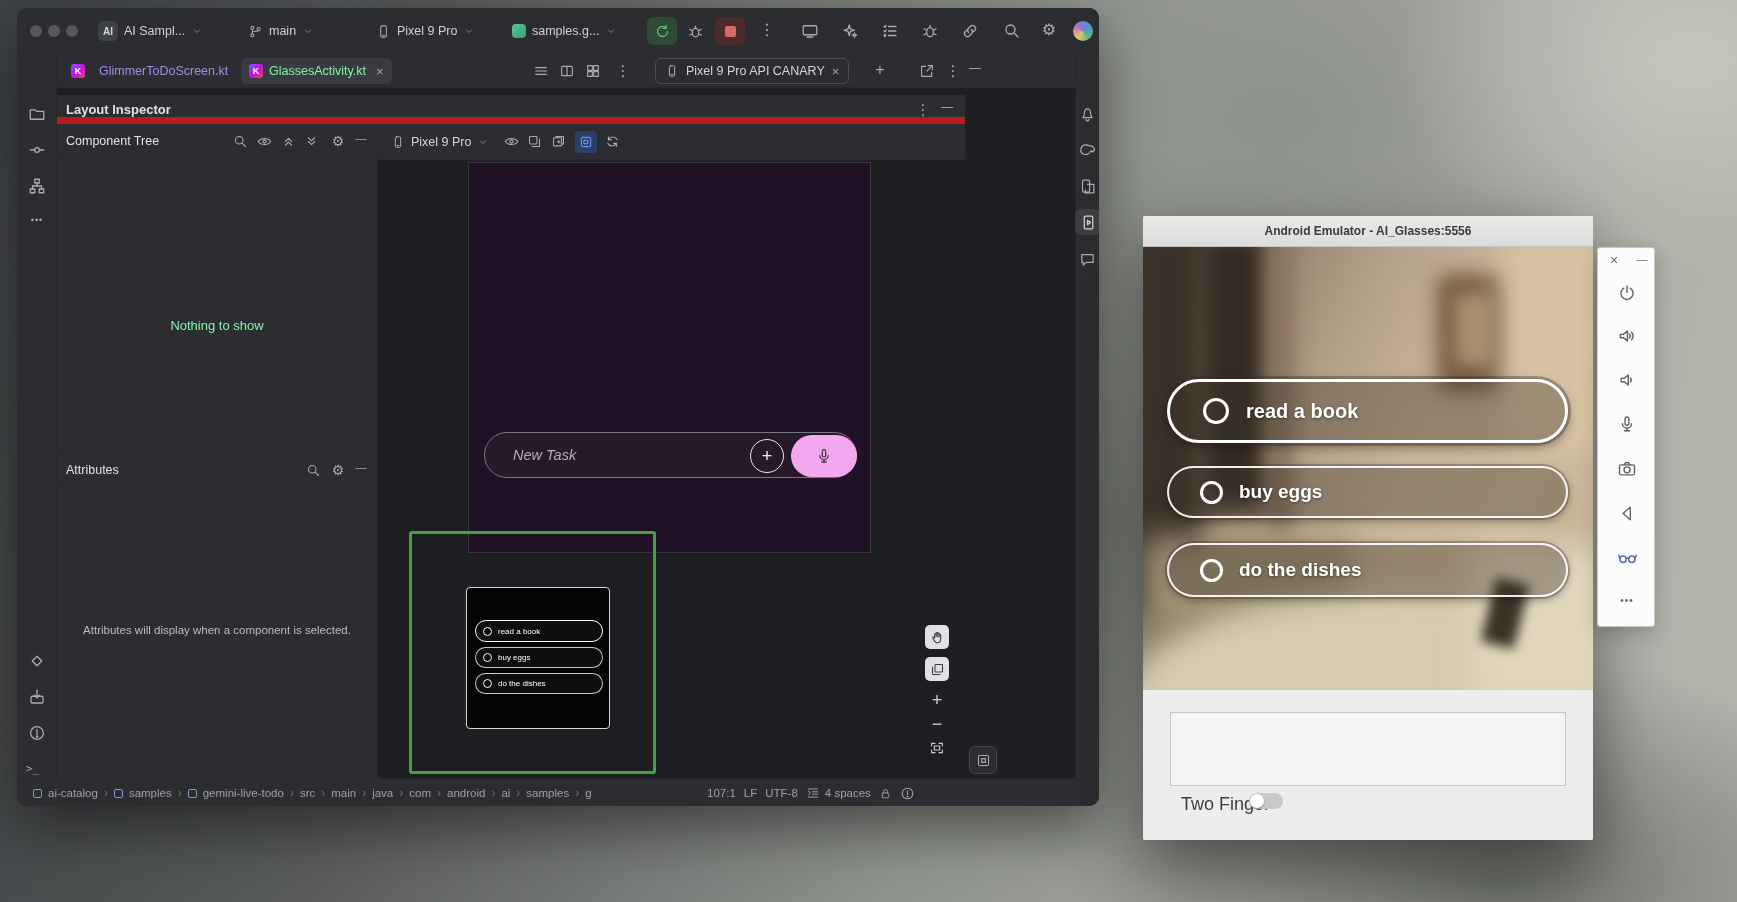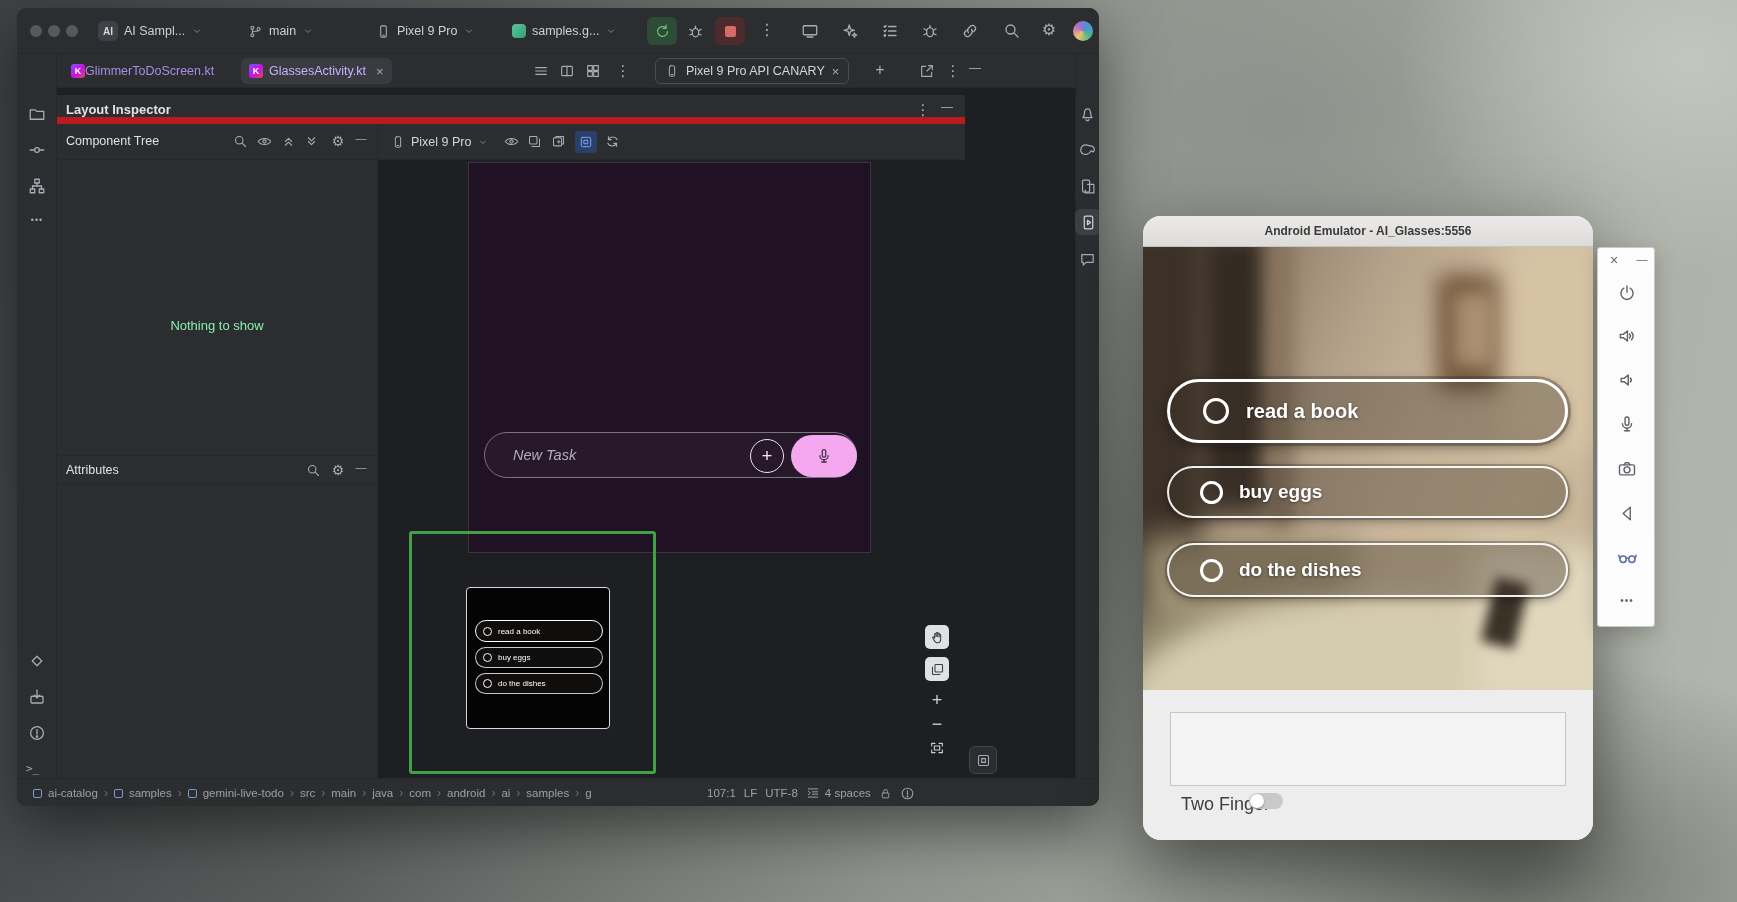--- a/index.html
+++ b/index.html
@@ -32,21 +32,21 @@
 .zoombtn{width:24px;height:24px;border-radius:5px;display:flex;align-items:center;justify-content:center}
 .zb-light{background:#dfe1e5;color:#3c3e43}
 
 
 .launch{background:#cdf83c;border-radius:19px;color:#232b04;font-weight:600;font-size:13px;display:flex;align-items:center;justify-content:center}
 .mini-pill{position:absolute;border-radius:12px;display:flex;align-items:center;gap:6px;padding-left:7px;background:rgba(28,24,20,.55)}
 .mini-circle{width:9px;height:9px;border-radius:50%;border:1px solid #fff;flex:none}
 .mini-label{color:#fff;font-size:8px;font-weight:500;white-space:nowrap}
 
 
-#emu-window{position:absolute;left:1143px;top:216px;width:450px;height:624px;border-radius:18px;overflow:hidden;box-shadow:0 25px 70px rgba(0,0,0,.5);background:#ececec}
+#emu-window{position:absolute;left:1143px;top:216px;width:450px;height:624px;border-radius:2px;overflow:hidden;box-shadow:0 25px 70px rgba(0,0,0,.5);background:#ececec}
 #emu-title{position:absolute;left:0;top:0;width:450px;height:31px;background:linear-gradient(#eceae9,#dedcdb);border-bottom:1px solid #c6c4c3;display:flex;align-items:center;justify-content:center;font-size:12px;font-weight:600;color:#3a3a3a}
 #emu-camera{position:absolute;left:0;top:31px;width:450px;height:443px;overflow:hidden;background:linear-gradient(115deg,#6e5c4c 0%,#93806b 18%,#b4a189 38%,#c7b499 55%,#cdbb9e 75%,#c2ae92 100%)}
 .blob{position:absolute}
 .emu-pill{position:absolute;border-radius:40px;display:flex;align-items:center;background:rgba(64,53,41,.38)}
 .p1{border:3px solid #fff;box-shadow:0 0 0 3px rgba(55,46,36,.35),0 4px 12px rgba(0,0,0,.4)}
 .p23{border:2px solid rgba(255,255,255,.92);box-shadow:0 0 0 2px rgba(55,46,36,.3),0 3px 10px rgba(0,0,0,.35)}
 .emu-circle{border-radius:50%;border:3px solid #fff;flex:none}
 .emu-label{color:#fff;font-weight:700;text-shadow:0 1px 3px rgba(0,0,0,.45);white-space:nowrap}
 #emu-bottom{position:absolute;left:0;top:474px;width:450px;height:150px;background:#ededee}
 #emu-toolbar{position:absolute;left:1597px;top:247px;width:58px;height:380px;background:#fcfcfc;border:1px solid #c9c9c9;border-radius:3px;box-shadow:0 6px 18px rgba(0,0,0,.18)}
@@ -347,27 +347,27 @@
           <use href="#s-link"></use>
         </svg>
       <svg class="abs ic" width="18" height="18" style="left:986px;top:14px;color:#a9acb2">
           <use href="#s-search"></use>
         </svg>
       <div class="abs glyph" style="left:1022px;top:14px;width:20px;font-size:16px">⚙</div>
       <div class="abs" style="left:1056px;top:13px;width:20px;height:20px;border-radius:50%;background:conic-gradient(from 40deg,#4a90d9,#52b788,#e9c46a,#b36bc9,#4a90d9)"></div>
     </div>
 
     <div class="abs panelbg" style="left:40px;top:46px;width:1019px;height:34px;border-bottom:1px solid #26282b">
-      <div class="abs row" style="left:6px;top:4px;height:26px;gap:0;padding:0 8px">
+      <div class="abs row" style="left:6px;top:4px;height:26px;gap:14px;padding:0 8px">
         <span class="kicon"></span>
         <span class="tab-label" style="color:#a78ce6">GlimmerToDoScreen.kt</span>
       </div>
       <div class="abs row" style="left:184px;top:4px;height:26px;gap:6px;padding:0 8px;background:#393b40;border-radius:6px">
         <span class="kicon"></span>
-        <span class="tab-label" style="color:#c4b5fd">GlassesActivity.kt</span>
+        <span class="tab-label" style="color:#86efac">GlassesActivity.kt</span>
         <span class="glyph" style="font-size:13px;margin-left:4px">×</span>
       </div>
 
       <svg class="abs ic" width="16" height="16" style="left:476px;top:9px;color:#a9acb2">
           <use href="#s-listview"></use>
         </svg>
       <svg class="abs ic" width="16" height="16" style="left:502px;top:9px;color:#a9acb2">
           <use href="#s-splitview"></use>
         </svg>
       <svg class="abs ic" width="16" height="16" style="left:528px;top:9px;color:#a9acb2">
@@ -506,20 +506,23 @@
 
       <div class="abs" style="left:0;top:360px;width:320px;height:29px;border-top:1px solid #26282b;border-bottom:1px solid #26282b">
         <span class="abs" style="left:9px;top:7px;font-size:12.5px;color:#dfe1e5">Attributes</span>
         <svg class="abs ic" width="15" height="15" style="left:249px;top:7px;color:#a9acb2">
             <use href="#s-search"></use>
           </svg>
         <div class="abs glyph" style="left:273px;top:7px;width:16px;font-size:14px">⚙</div>
         <div class="abs glyph" style="left:295px;top:6px;width:18px;font-size:11px">—</div>
       </div>
 
+      <div class="abs" style="left:0;top:389px;width:320px;height:294px">
+        <span class="abs" style="left:4px;top:140px;width:312px;text-align:center;font-size:11.5px;color:#babcc2">Attributes will display when a component is selected.</span>
+      </div>
 
       <div class="abs" style="left:320px;top:29px;width:1px;height:654px;background:#26282b"></div>
 
       <div class="abs" style="left:321px;top:65px;width:587px;height:618px;background:#1e1f22;overflow:hidden">
 
         <div class="abs" style="left:90px;top:2px;width:403px;height:391px;background:#201124;border:1px solid #3c3440">
 
           <div class="abs" style="left:15px;top:269px;width:373px;height:46px;border:1px solid #7a7380;border-radius:23px;background:rgba(255,255,255,.03)">
             <span class="abs" style="left:28px;top:14px;font-size:14.5px;font-style:italic;color:#b5adbb">New Task</span>
             <div class="abs" style="left:265px;top:6px;width:34px;height:34px;border:1.5px solid #e8e2ea;border-radius:50%;display:flex;align-items:center;justify-content:center">

